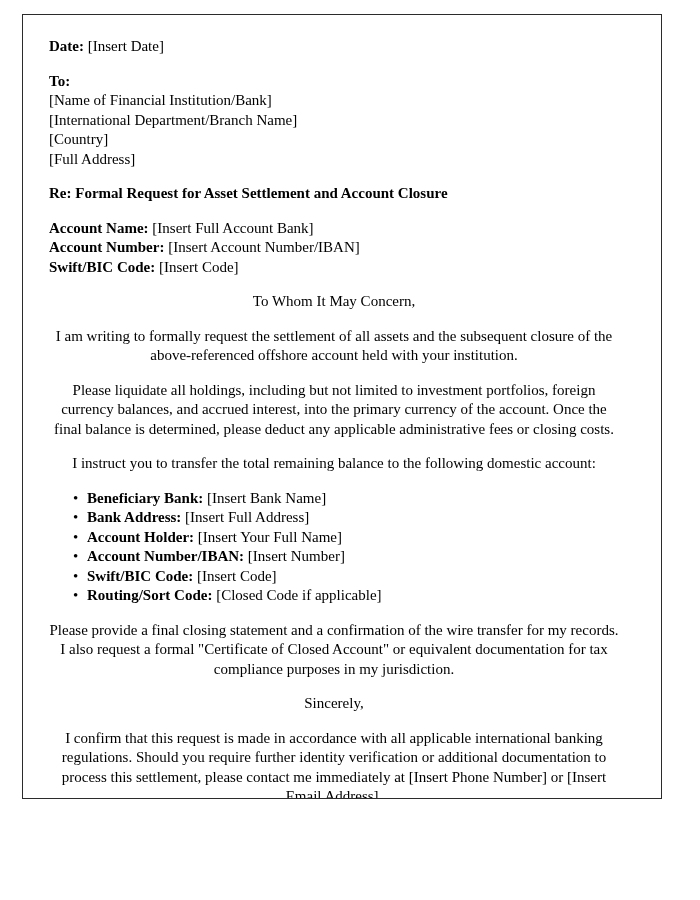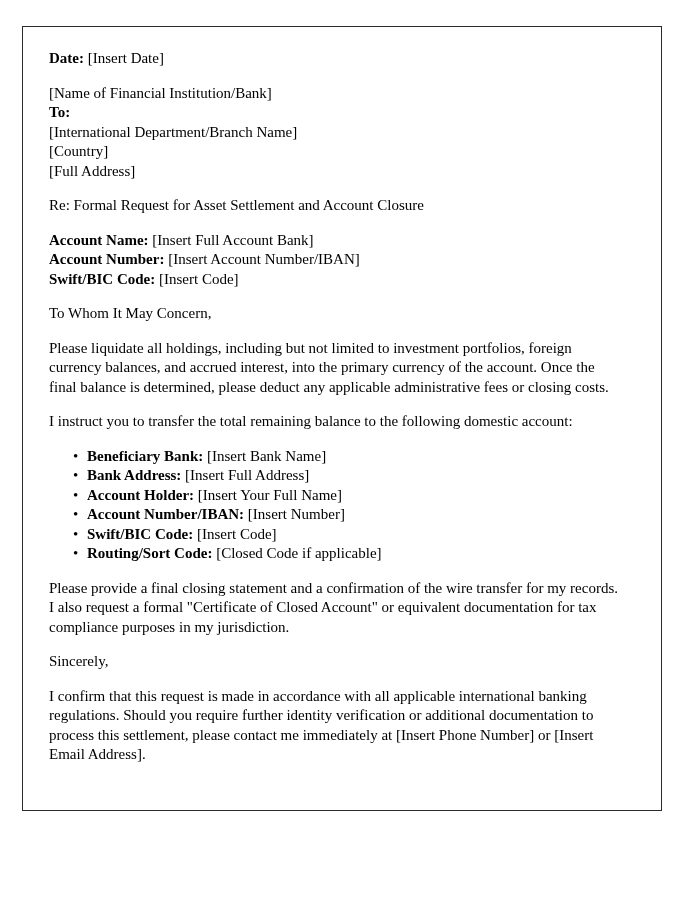--- a/index.html
+++ b/index.html
@@ -11,21 +11,21 @@
     width: 700px;
     height: 900px;
     overflow: hidden;
     font-family: "Liberation Serif", "DejaVu Serif", serif;
     color: #000000;
   }
 
   .page-sheet {
     position: absolute;
     left: 22px;
-    top: 26px;
+    top: 14px;
     width: 640px;
     height: 785px;
     box-sizing: border-box;
     border: 1px solid #2b2b2b;
     background: #ffffff;
     overflow: hidden;
   }
 
   .doc-body {
     padding: 22px 42px 0 26px;
@@ -40,27 +40,27 @@
 
   .tight-line {
     margin: 0;
   }
 
   .lbl {
     font-weight: bold;
   }
 
   .heading-re {
-    font-weight: normal;
+    font-weight: bold;
     margin: 0 0 15px 0;
   }
 
   p.para {
     margin: 0 0 15px 0;
-    text-align: left;
+    text-align: center;
   }
 
   ul.detail-list {
     margin: 0 0 15px 0;
     padding: 0 0 0 38px;
     list-style: none;
   }
   ul.detail-list li {
     position: relative;
     margin: 0;
@@ -79,37 +79,38 @@
 <body>
 
 <div class="page-sheet">
   <div class="doc-body">
 
     <div class="blk">
       <div class="tight-line"><span class="lbl">Date:</span> <span>[Insert Date]</span></div>
     </div>
 
     <div class="blk">
+      <div class="tight-line lbl">To:</div>
       <div class="tight-line">[Name of Financial Institution/Bank]</div>
-      <div class="tight-line lbl">To:</div>
       <div class="tight-line">[International Department/Branch Name]</div>
       <div class="tight-line">[Country]</div>
       <div class="tight-line">[Full Address]</div>
     </div>
 
     <div class="heading-re">Re: Formal Request for Asset Settlement and Account Closure</div>
 
     <div class="blk">
       <div class="tight-line"><span class="lbl">Account Name:</span> <span>[Insert Full Account Bank]</span></div>
       <div class="tight-line"><span class="lbl">Account Number:</span> <span>[Insert Account Number/IBAN]</span></div>
       <div class="tight-line"><span class="lbl">Swift/BIC Code:</span> <span>[Insert Code]</span></div>
     </div>
 
     <p class="para">To Whom It May Concern,</p>
 
+    <p class="para">I am writing to formally request the settlement of all assets and the subsequent closure of the above-referenced offshore account held with your institution.</p>
     <p class="para">Please liquidate all holdings, including but not limited to investment portfolios, foreign currency balances, and accrued interest, into the primary currency of the account. Once the final balance is determined, please deduct any applicable administrative fees or closing costs.</p>
     <p class="para">I instruct you to transfer the total remaining balance to the following domestic account:</p>
 
     <ul class="detail-list">
       <li><span class="bullet-dot">•</span><span class="lbl">Beneficiary Bank:</span> <span>[Insert Bank Name]</span></li>
       <li><span class="bullet-dot">•</span><span class="lbl">Bank Address:</span> <span>[Insert Full Address]</span></li>
       <li><span class="bullet-dot">•</span><span class="lbl">Account Holder:</span> <span>[Insert Your Full Name]</span></li>
       <li><span class="bullet-dot">•</span><span class="lbl">Account Number/IBAN:</span> <span>[Insert Number]</span></li>
       <li><span class="bullet-dot">•</span><span class="lbl">Swift/BIC Code:</span> <span>[Insert Code]</span></li>
       <li><span class="bullet-dot">•</span><span class="lbl">Routing/Sort Code:</span> <span>[Closed Code if applicable]</span></li>

